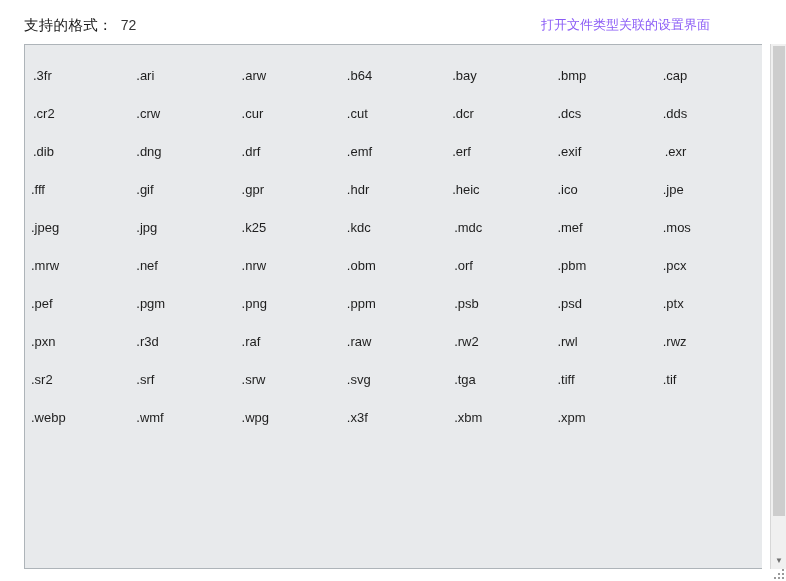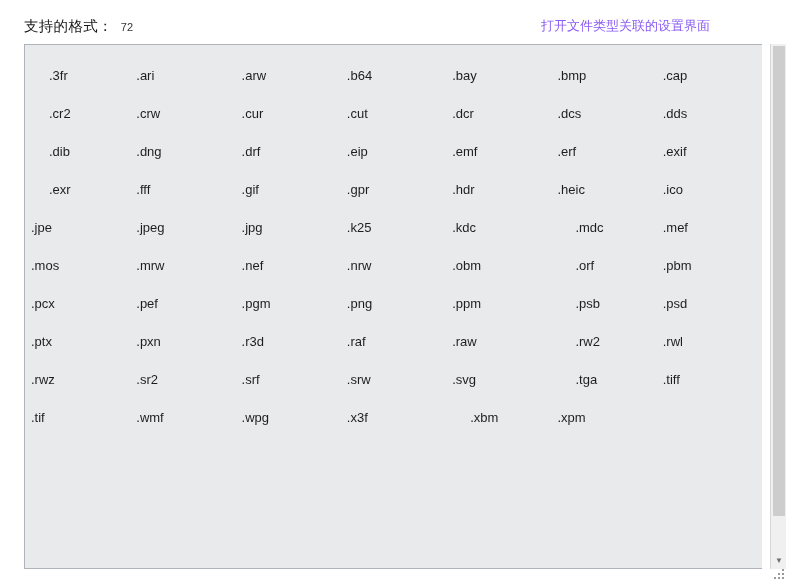--- a/index.html
+++ b/index.html
@@ -16,40 +16,39 @@
   .app {
     position: relative;
     width: 786px;
     height: 581px;
     box-sizing: border-box;
     background: #ffffff;
   }
   .header {
     position: absolute;
     left: 0;
-    top: 4px;
+    top: 16px;
     width: 786px;
     height: 44px;
     display: flex;
-    align-items: center;
     box-sizing: border-box;
     padding: 0 18px 0 24px;
   }
   .header-left {
     display: flex;
     align-items: baseline;
     gap: 8px;
   }
   .header-title {
     font-size: 14.5px;
     color: #1a1a1a;
     letter-spacing: 0.3px;
   }
   .header-count {
-    font-size: 11px;
+    font-size: 14px;
     color: #333333;
   }
   .header-spacer {
     flex: 1 1 auto;
   }
   .header-link {
     font-size: 13px;
     color: #8b5cf6;
     cursor: pointer;
     white-space: nowrap;
@@ -76,21 +75,21 @@
   .cell {
     height: 38px;
     line-height: 38px;
     font-size: 13px;
     color: #1e1e1e;
     padding-left: 6px;
     white-space: nowrap;
     overflow: hidden;
     text-overflow: ellipsis;
   }
-  .cell.c0 { padding-left: 24px; }
+  .cell.c0 { padding-left: 8px; }
   .scrollbar {
     position: absolute;
     right: 0;
     top: 44px;
     width: 16px;
     height: 525px;
     background: #f0f0f0;
     border-left: 1px solid #d7d7d7;
     box-sizing: border-box;
   }
@@ -158,21 +157,20 @@
         <div class="cell c0">.cr2</div>
         <div class="cell">.crw</div>
         <div class="cell">.cur</div>
         <div class="cell">.cut</div>
         <div class="cell">.dcr</div>
         <div class="cell">.dcs</div>
         <div class="cell">.dds</div>
         <div class="cell c0">.dib</div>
         <div class="cell">.dng</div>
         <div class="cell">.drf</div>
-        <div class="cell">.eip</div>
         <div class="cell">.emf</div>
         <div class="cell">.erf</div>
         <div class="cell">.exif</div>
         <div class="cell c0">.exr</div>
         <div class="cell">.fff</div>
         <div class="cell">.gif</div>
         <div class="cell">.gpr</div>
         <div class="cell">.hdr</div>
         <div class="cell">.heic</div>
         <div class="cell">.ico</div>
@@ -205,20 +203,21 @@
         <div class="cell c0">.rw2</div>
         <div class="cell">.rwl</div>
         <div class="cell">.rwz</div>
         <div class="cell">.sr2</div>
         <div class="cell">.srf</div>
         <div class="cell">.srw</div>
         <div class="cell">.svg</div>
         <div class="cell c0">.tga</div>
         <div class="cell">.tiff</div>
         <div class="cell">.tif</div>
+        <div class="cell">.webp</div>
         <div class="cell">.wmf</div>
         <div class="cell">.wpg</div>
         <div class="cell">.x3f</div>
         <div class="cell c0">.xbm</div>
         <div class="cell">.xpm</div>
       </div>
   </div>
 
   <div class="scrollbar">
     <div class="scroll-arrow up">▲</div>

